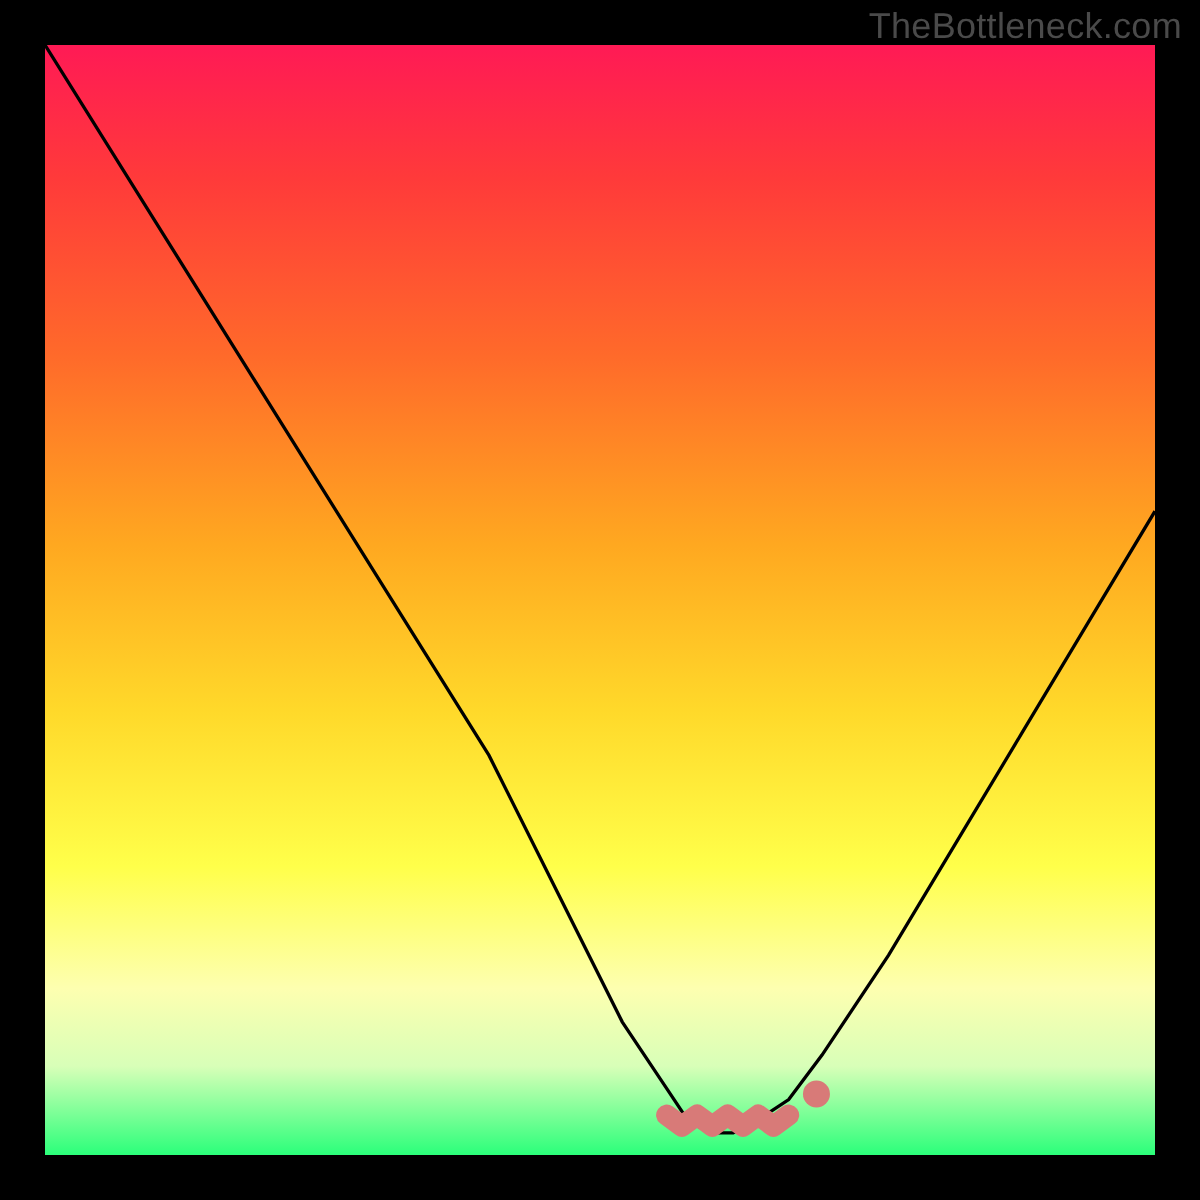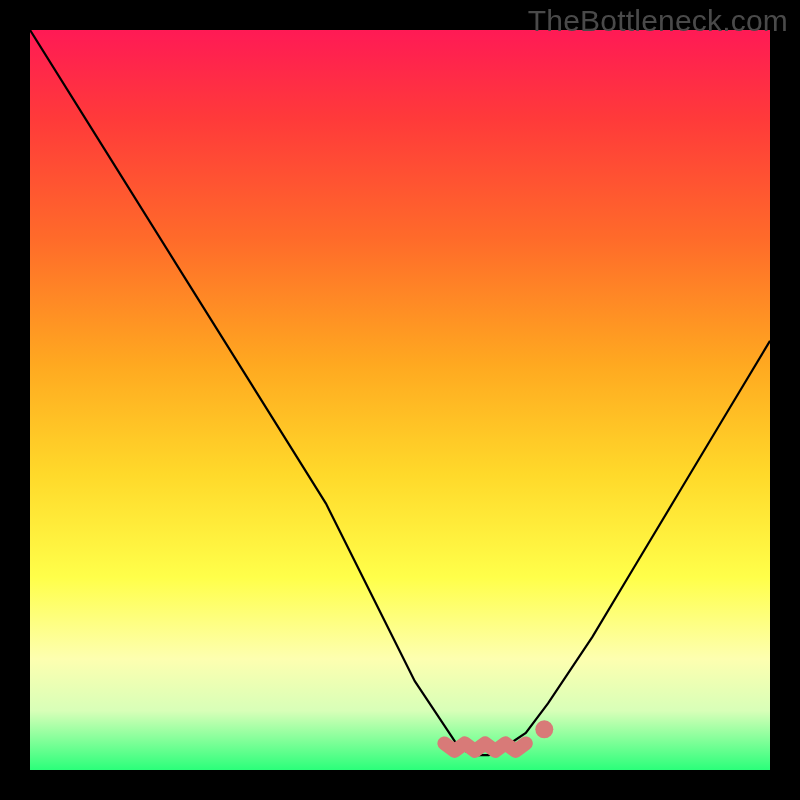--- a/index.html
+++ b/index.html
@@ -14,21 +14,21 @@
     position: relative;
     width: 800px;
     height: 800px;
     background: #000;
   }
   .watermark {
     position: absolute;
     top: 4px;
     right: 12px;
     font-family: Arial, Helvetica, sans-serif;
-    font-size: 30px;
+    font-size: 24px;
     color: #4a4a4a;
     letter-spacing: 0.2px;
     z-index: 10;
   }
   .plot-wrap {
     position: absolute;
     left: 30px;
     top: 30px;
     width: 740px;
     height: 740px;

